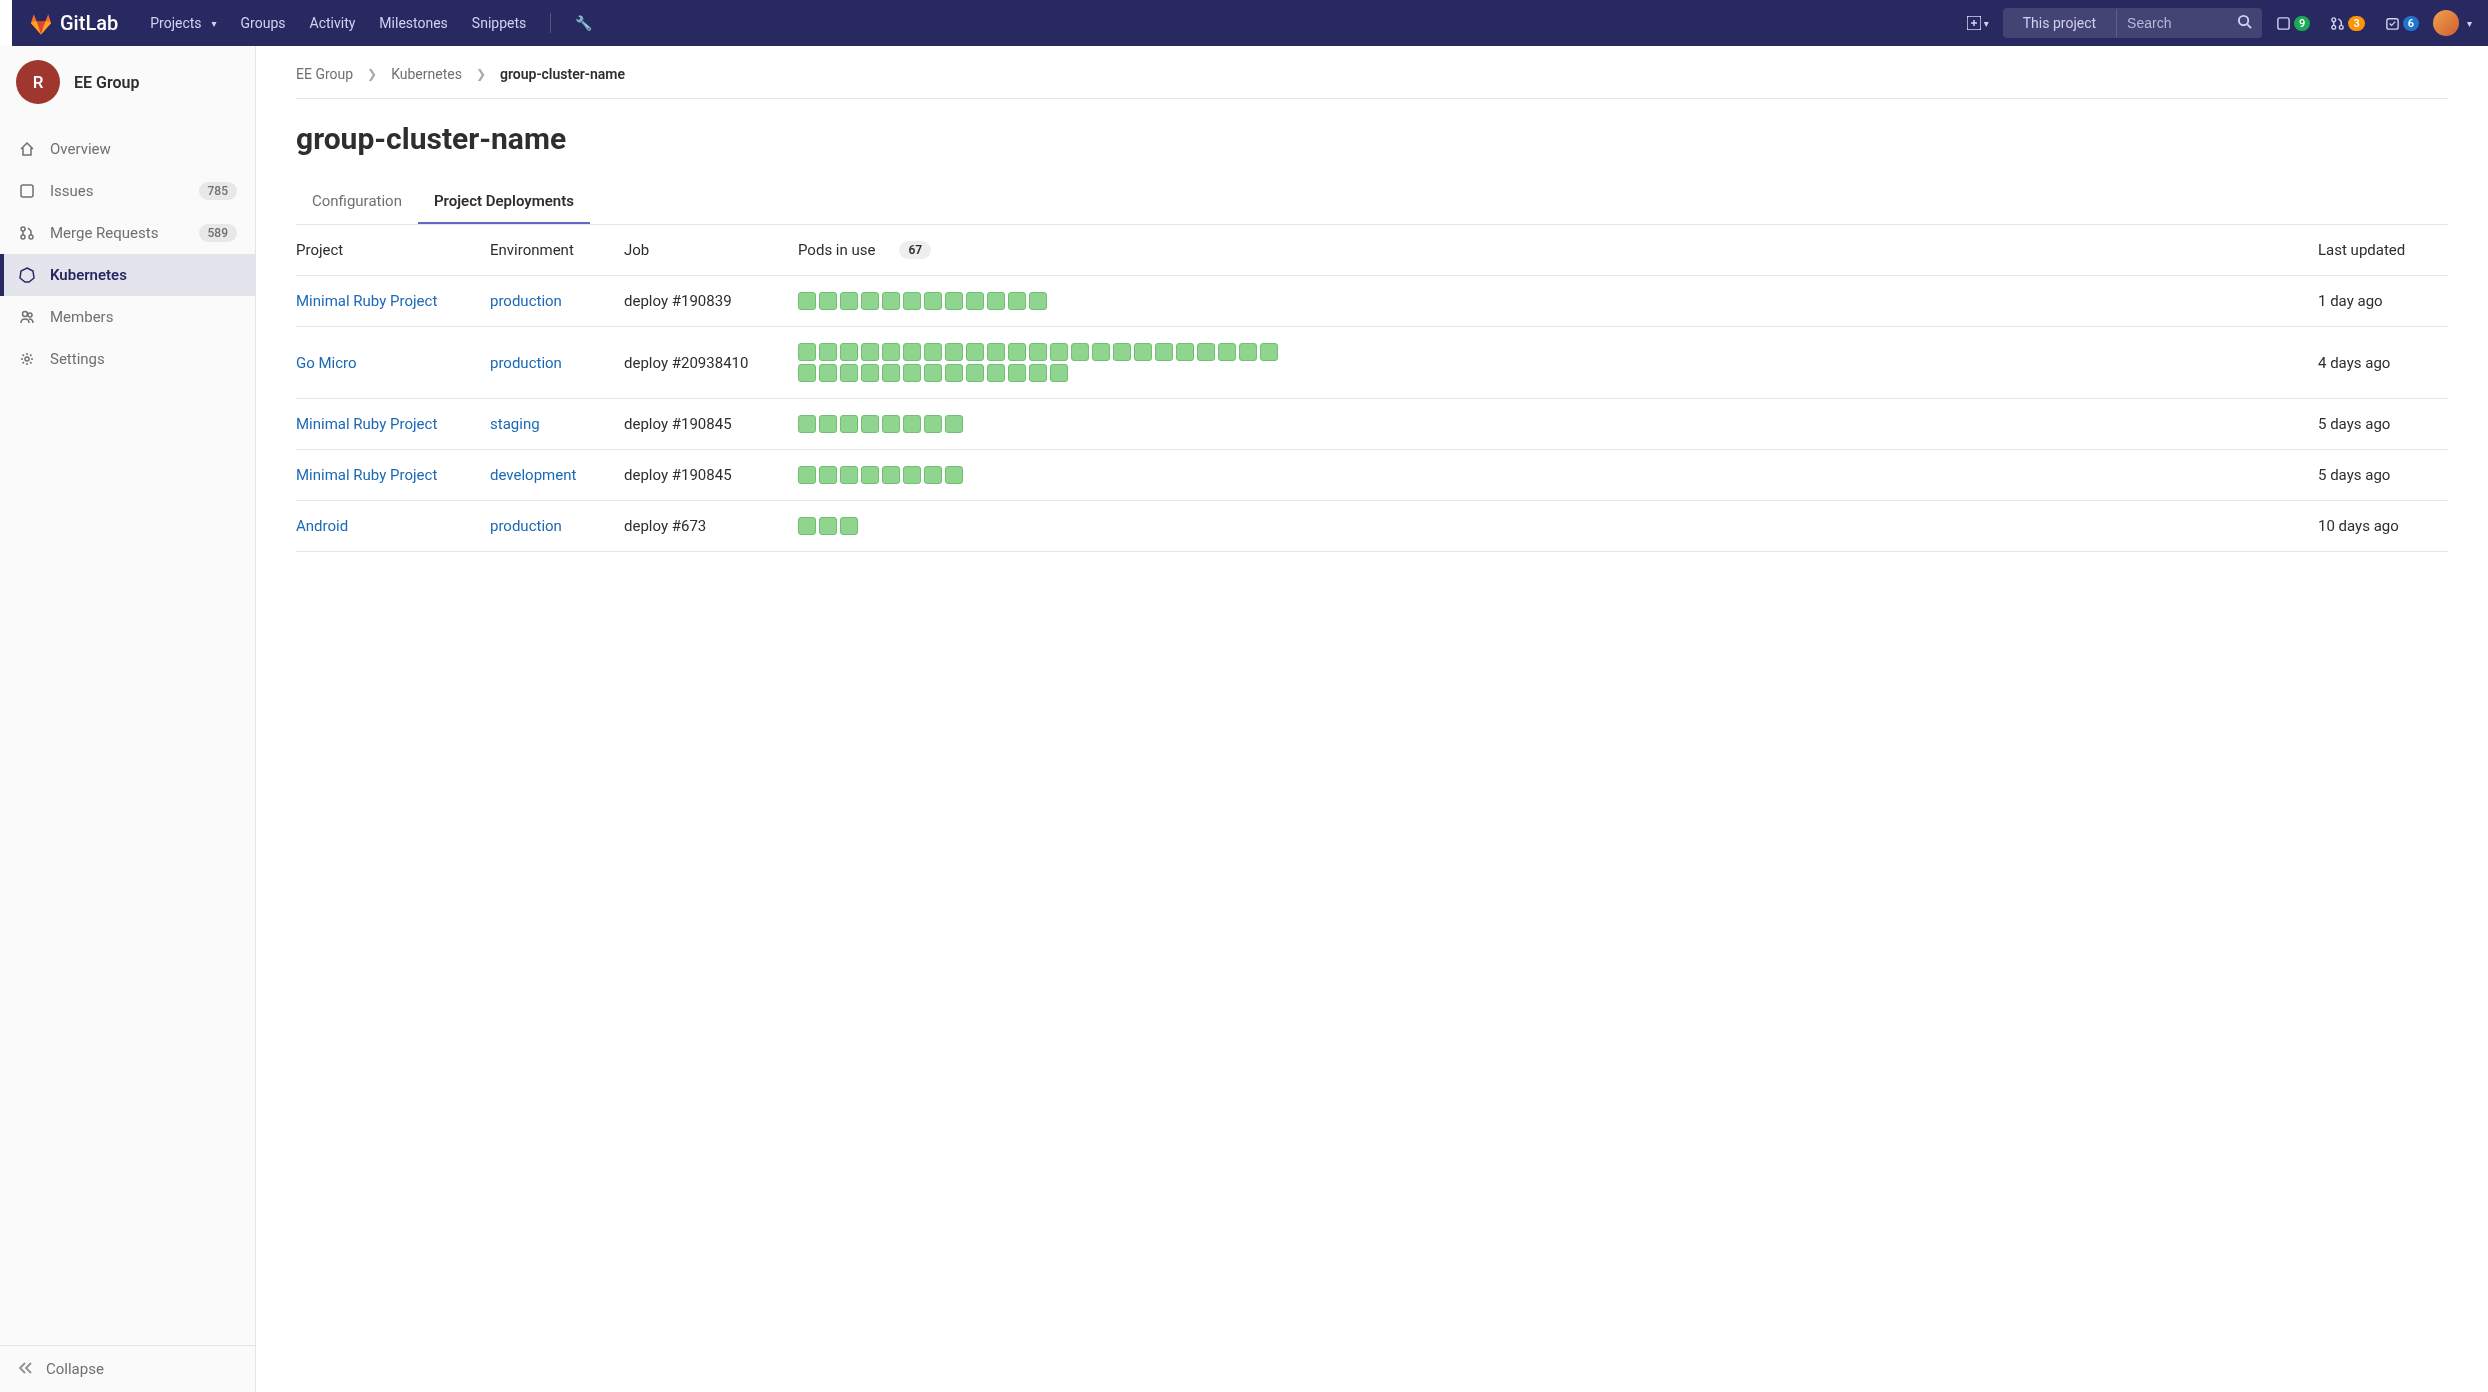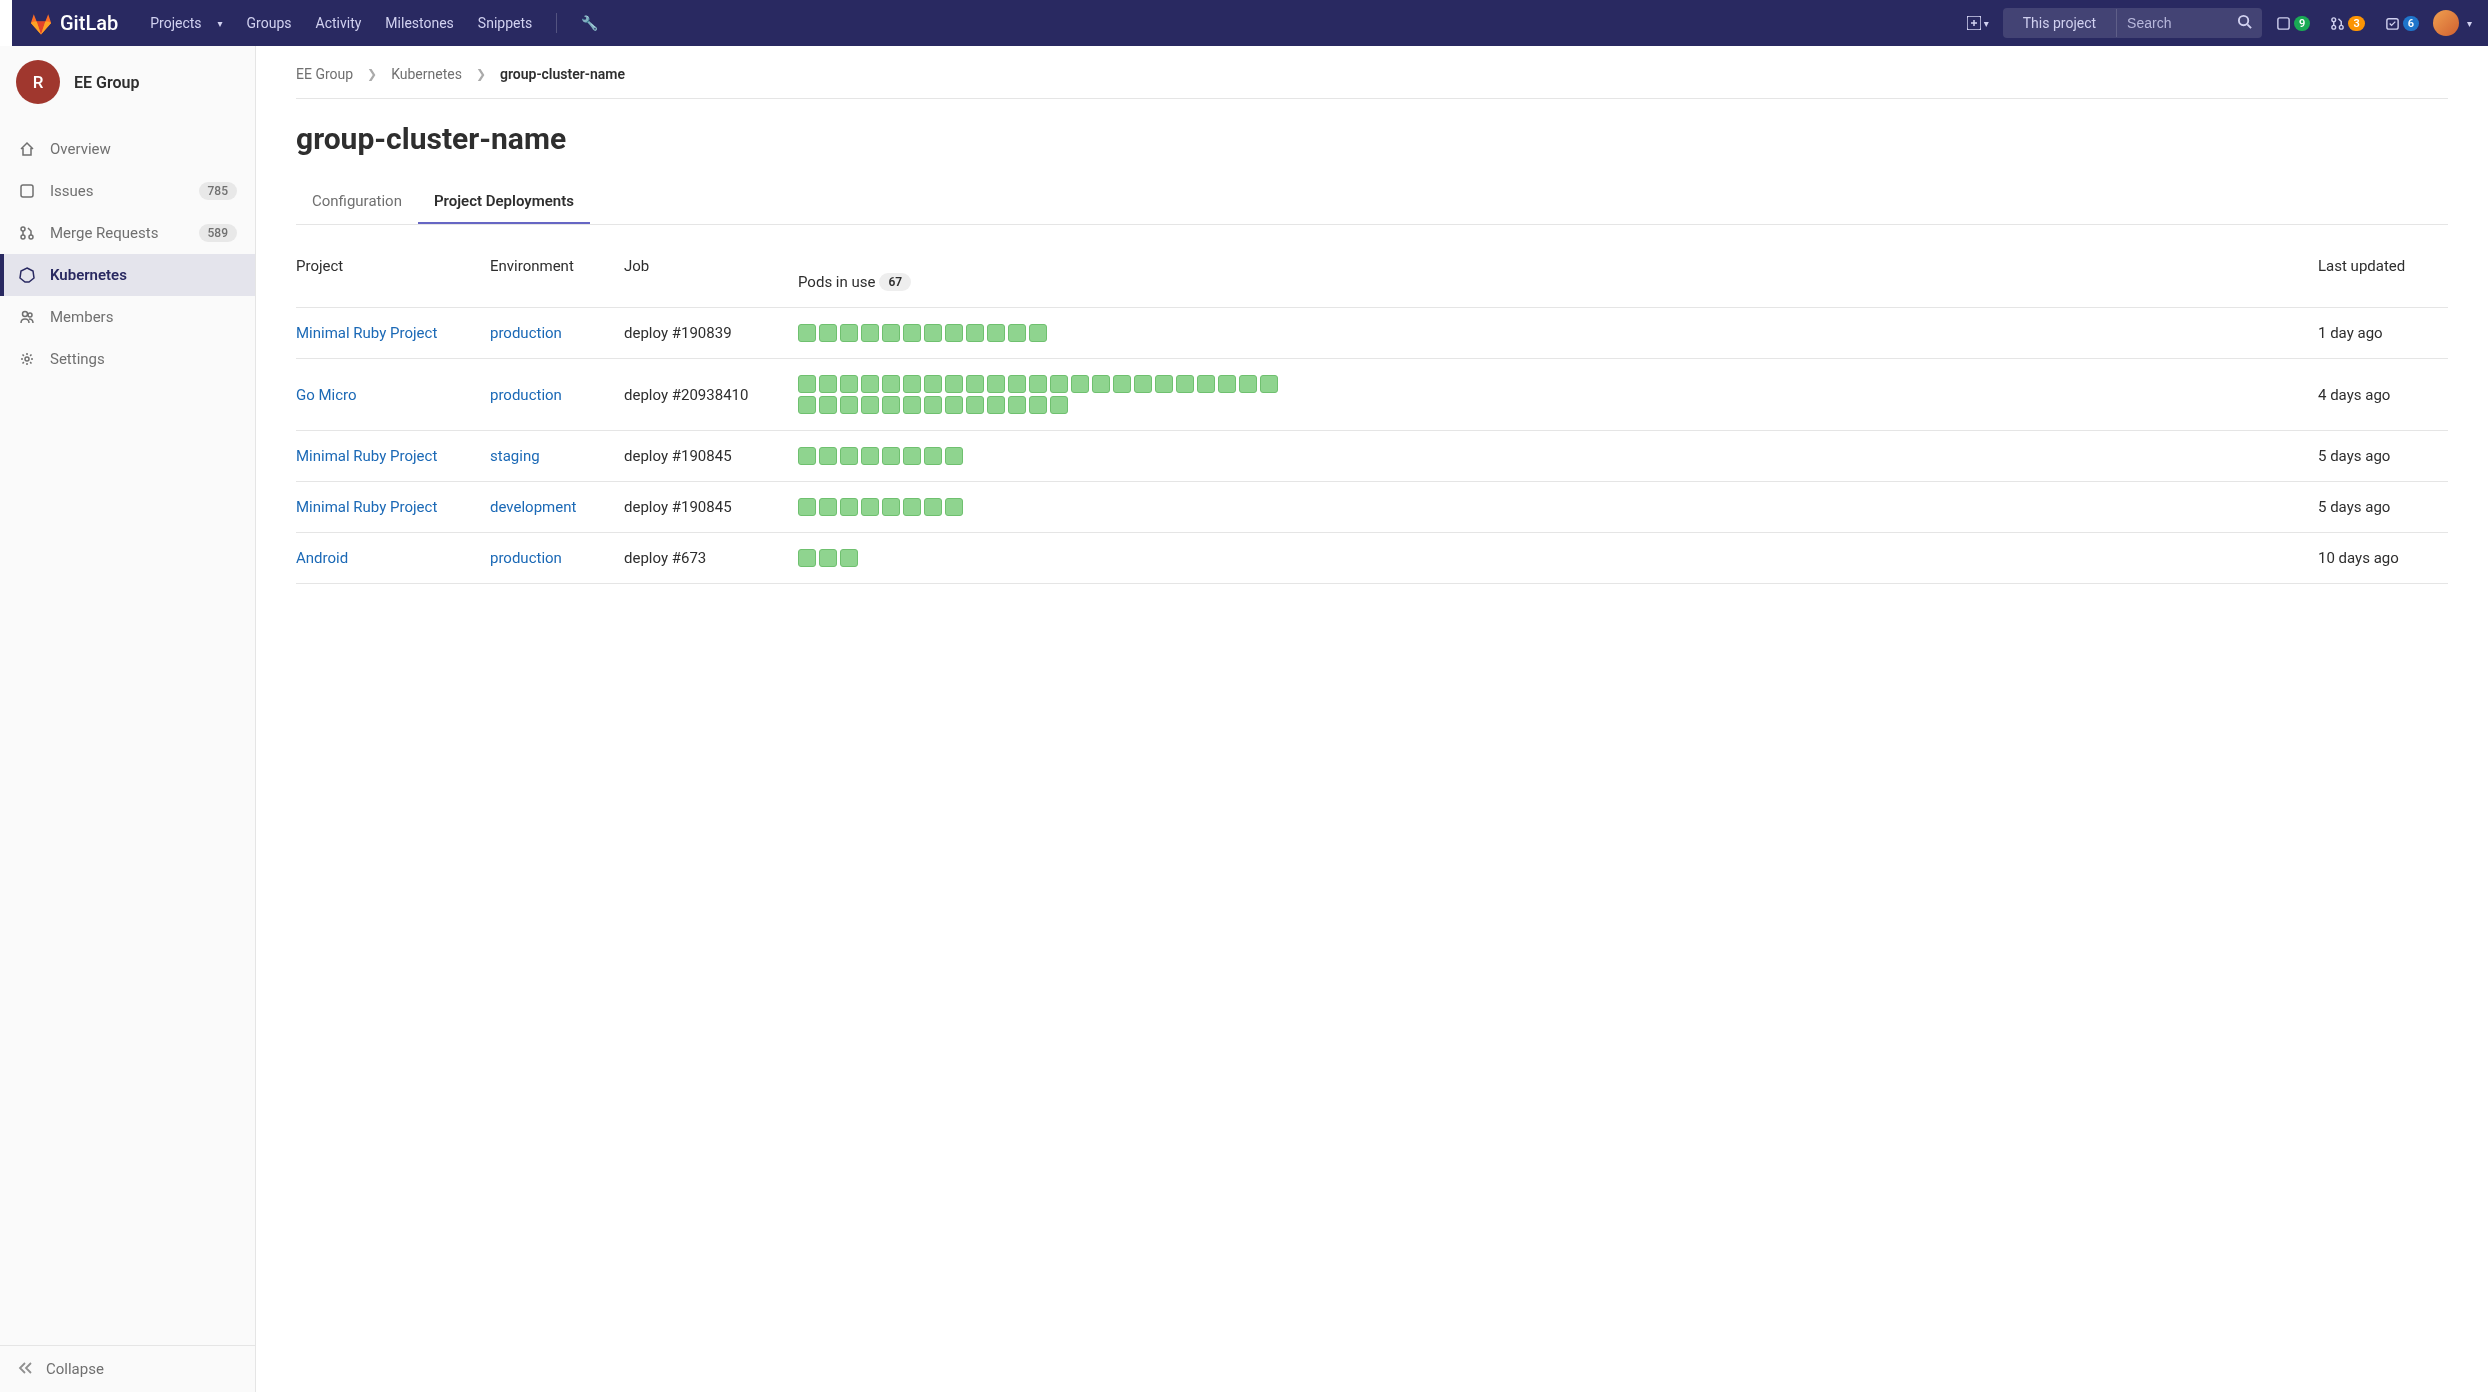--- a/index.html
+++ b/index.html
@@ -3,21 +3,21 @@
 <meta charset="utf-8">
 <style>
 * { box-sizing: border-box; margin: 0; padding: 0; }
 body { font-family: -apple-system, BlinkMacSystemFont, "Segoe UI", Roboto, sans-serif; font-size: 14px; color: #2e2e2e; background: #fff; }
 
 
 .topnav { background: #292961; height: 46px; display: flex; align-items: center; padding: 0 16px; color: #fff; margin-left: 12px; }
 .logo { display: flex; align-items: center; gap: 6px; font-size: 20px; font-weight: 500; margin-right: 20px; cursor: pointer; }
 .logo svg { width: 26px; height: 26px; }
 .topnav-links { display: flex; align-items: center; gap: 0; }
-.topnav-link { color: #d1d1f0; padding: 0 12px; font-size: 14px; cursor: pointer; display: flex; align-items: center; gap: 16px; }
+.topnav-link { color: #d1d1f0; padding: 0 12px; font-size: 14px; cursor: pointer; display: flex; align-items: center; gap: 10px; }
 .topnav-divider { width: 1px; height: 20px; background: rgba(255,255,255,0.2); margin: 0 12px; }
 .topnav-right { margin-left: auto; display: flex; align-items: center; gap: 8px; }
 .search-wrap { display: flex; align-items: center; background: rgba(255,255,255,0.12); border-radius: 4px; overflow: hidden; }
 .search-scope { padding: 6px 20px; color: #d1d1f0; font-size: 14px; border-right: 1px solid rgba(255,255,255,0.15); }
 .search-input { background: transparent; border: none; padding: 6px 10px; color: #fff; width: 110px; font-size: 14px; outline: none; }
 .search-input::placeholder { color: #b8b8dc; }
 .search-btn { padding: 6px 10px; color: #d1d1f0; cursor: pointer; }
 .nav-icon-btn { display: flex; align-items: center; gap: 3px; padding: 4px 6px; cursor: pointer; color: #d1d1f0; }
 .nav-badge { font-size: 11px; font-weight: 600; padding: 1px 5px; border-radius: 8px; color: #fff; }
 .nav-badge.green { background: #1aaa55; }
@@ -47,21 +47,21 @@
 .breadcrumb .sep { font-size: 12px; color: #aaa; }
 .page-title { font-size: 30px; font-weight: 700; color: #2e2e2e; margin: 22px 0 24px; }
 .tabs { display: flex; border-bottom: 1px solid #e5e5e5; }
 .tab { padding: 12px 16px; cursor: pointer; font-size: 15px; color: #707070; border-bottom: 2px solid transparent; }
 .tab.active { color: #2e2e2e; font-weight: 600; border-bottom-color: #6666c4; }
 
 
 .dep-table { width: 100%; }
 .dep-header, .dep-row { display: grid; grid-template-columns: 190px 130px 170px 1fr 130px; gap: 4px; align-items: center; padding: 16px 0; border-bottom: 1px solid #e5e5e5; }
 .dep-header { color: #2e2e2e; font-size: 15px; }
-.dep-header .pods { display: flex; align-items: flex-end; gap: 4px; margin-top: 32px; }
+.dep-header .pods { display: flex; align-items: flex-end; gap: 24px; }
 .dep-header .pods-badge { background: #eee; border-radius: 10px; padding: 2px 9px; font-size: 12px; font-weight: 600; }
 .dep-header .updated, .dep-row .updated { }
 .link { color: #1b69b6; cursor: pointer; font-size: 15px; }
 .dep-row .job { color: #2e2e2e; font-size: 15px; }
 .pods-viz { display: flex; flex-wrap: wrap; gap: 3px; max-width: 490px; }
 .pod { width: 18px; height: 18px; background: #8fd48f; border: 1px solid #6fc06f; border-radius: 3px; }
 .updated { color: #2e2e2e; font-size: 15px; }
 </style>
 </head>
 <body>

